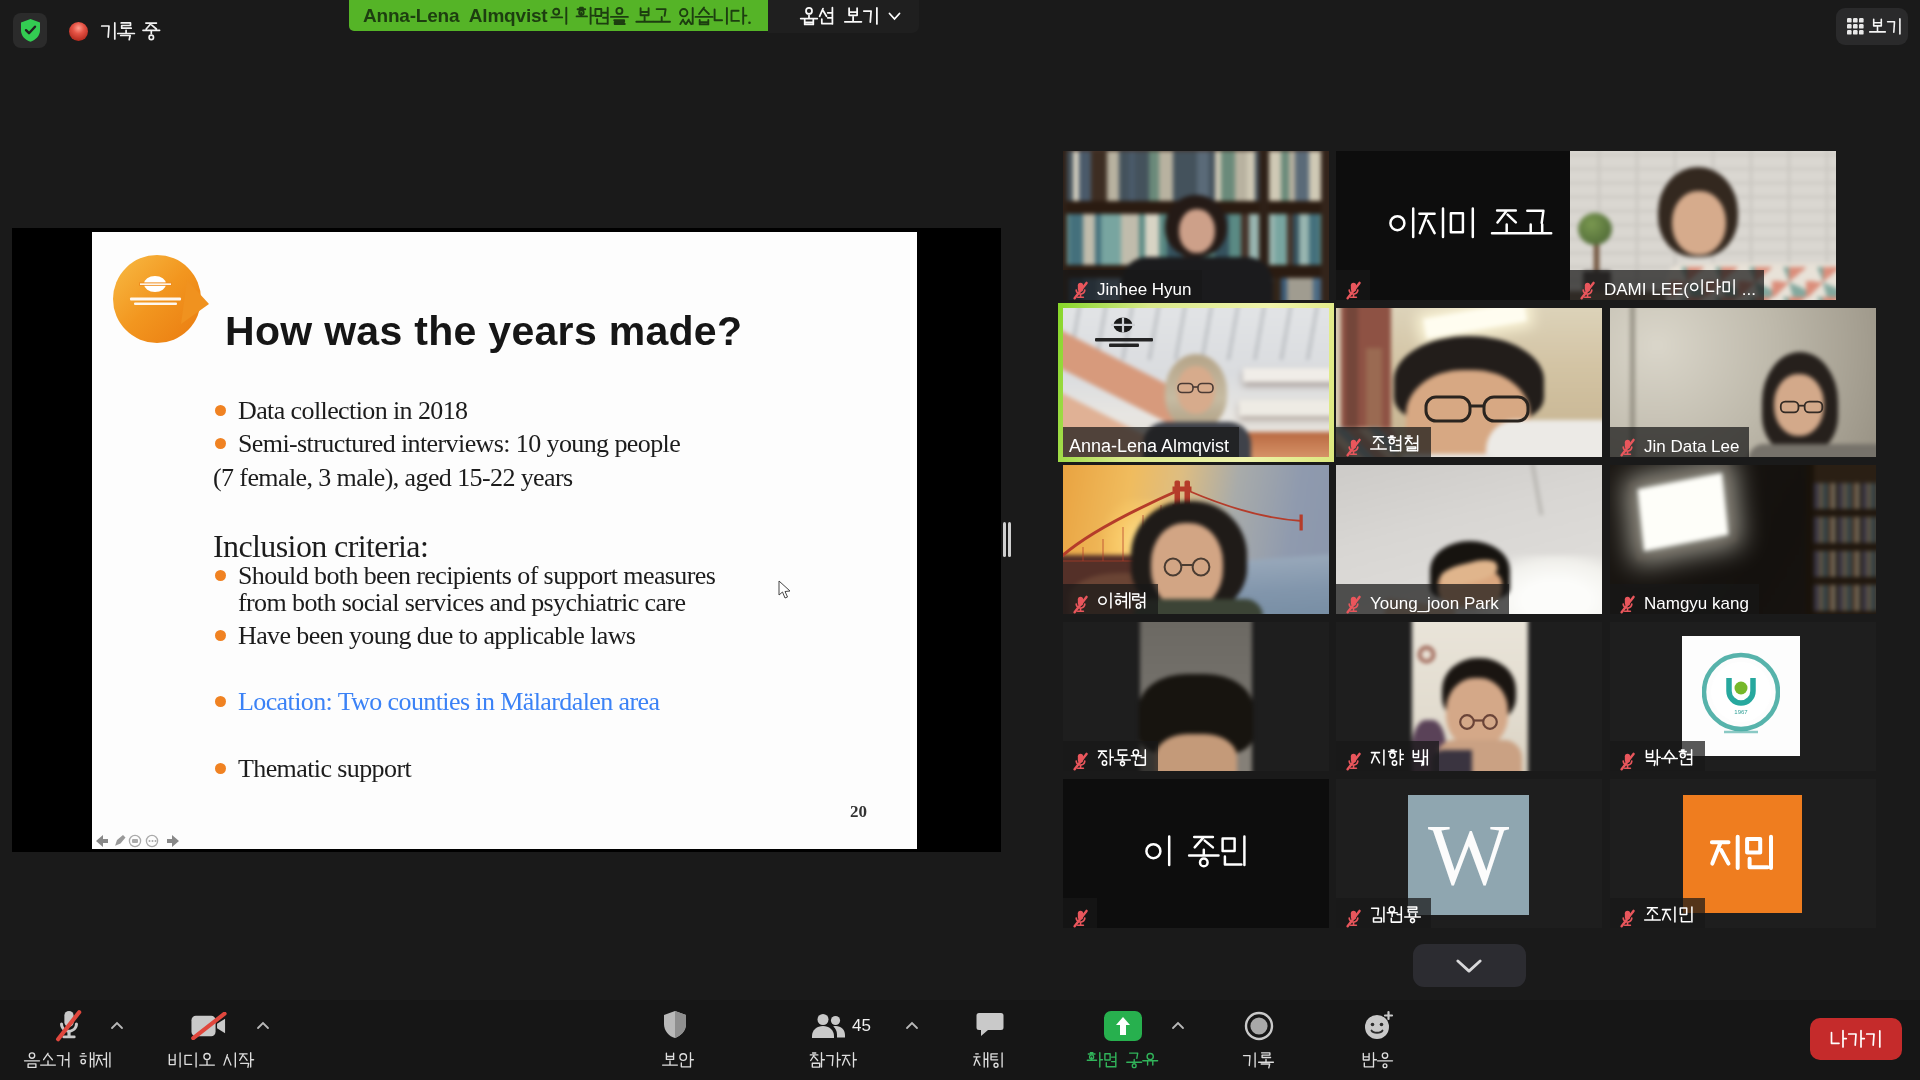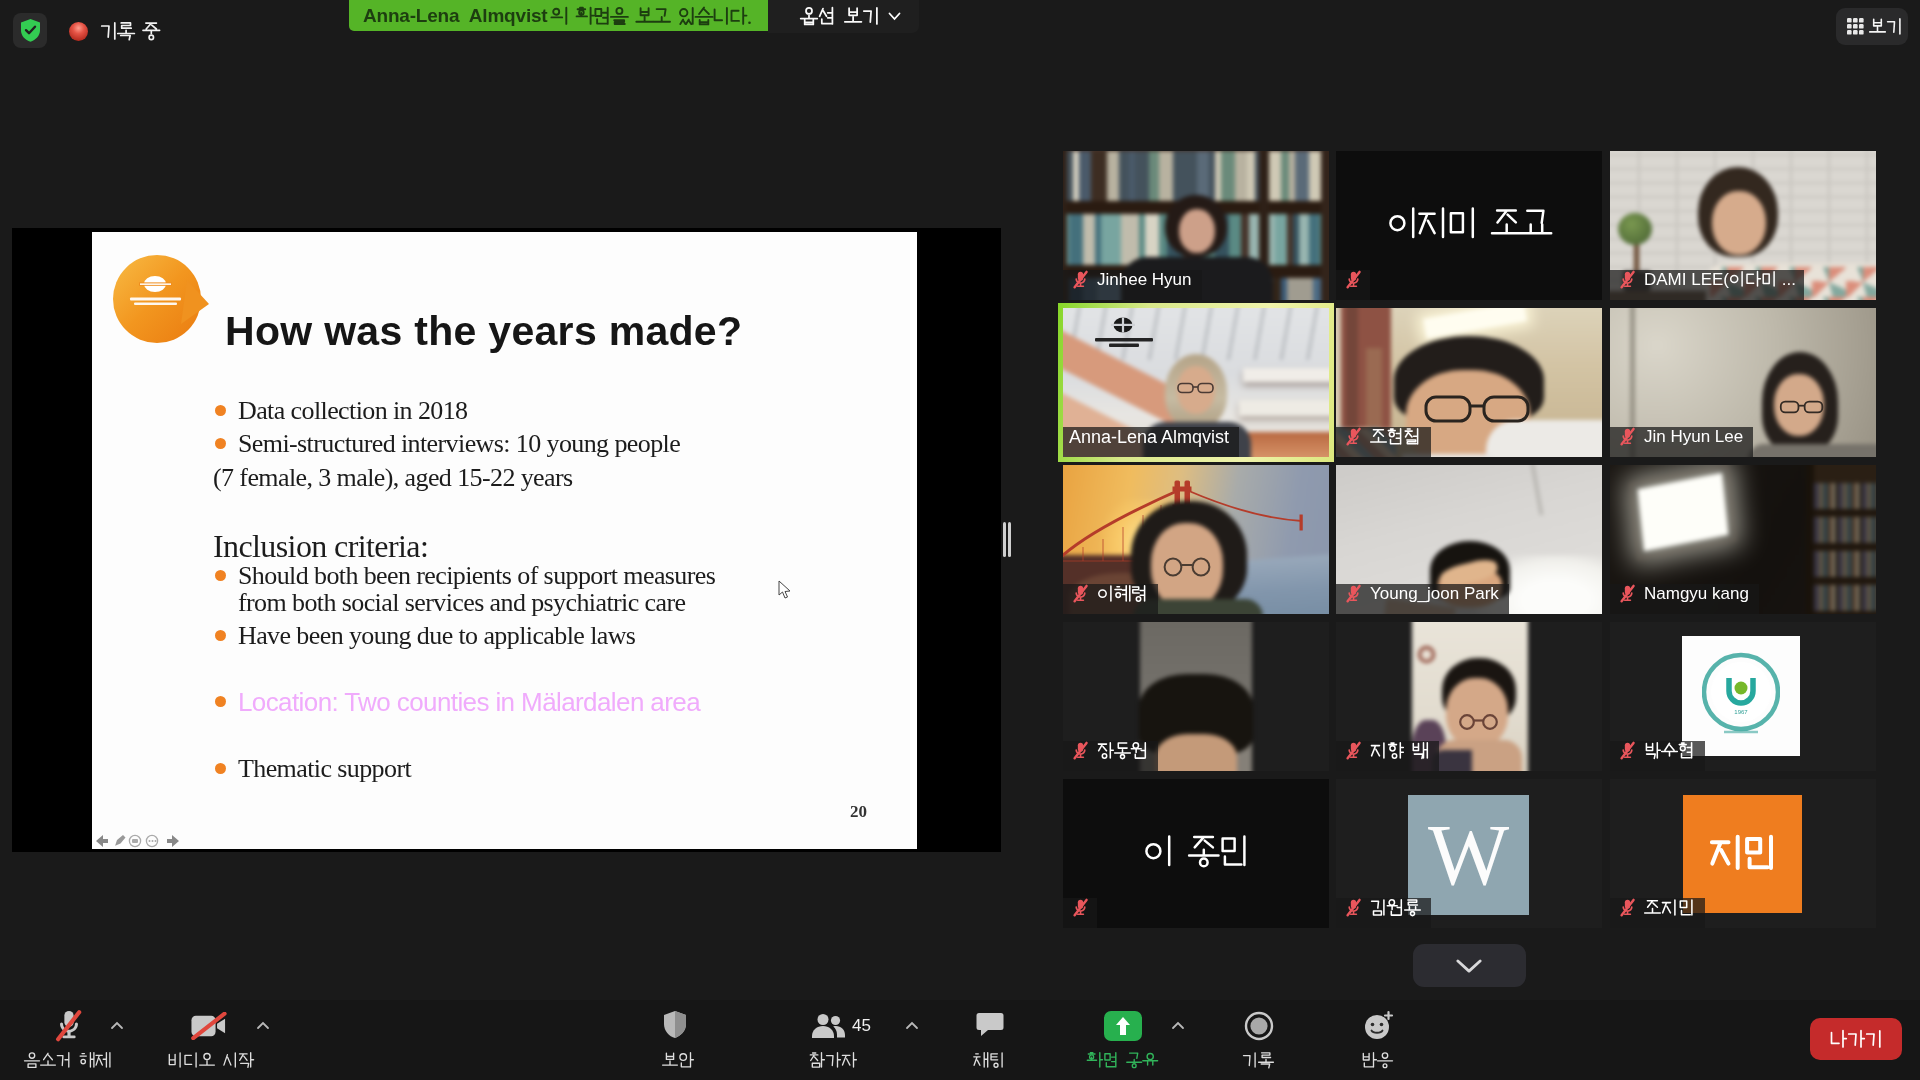--- a/index.html
+++ b/index.html
@@ -1,19 +1,19 @@
 <!DOCTYPE html>
 <html><head><meta charset="utf-8"><style>
 html,body{margin:0;padding:0;width:1920px;height:1080px;background:#1a1a1a;overflow:hidden;
 font-family:"Liberation Sans",sans-serif;}
 *{box-sizing:border-box}
 .abs{position:absolute}
 .tile{position:absolute;width:266px;height:149px;background:#232323;overflow:hidden}
 .ph{position:absolute;left:-10px;top:-10px;width:286px;height:169px;filter:blur(2.2px)}
-.lbl{position:absolute;left:0;bottom:0;height:30px;background:rgba(24,24,24,.72);display:flex;align-items:flex-start;color:#fff;font-size:17px;white-space:nowrap}
+.lbl{position:absolute;left:0;bottom:0;height:30px;background:rgba(24,24,24,.72);display:flex;align-items:flex-end;color:#fff;font-size:17px;white-space:nowrap}
 .lblm{position:relative;width:19px;height:19px;margin-left:8px;margin-right:7px;flex:none}
 </style></head><body>
 <div class="abs" style="left:13px;top:13px;width:34px;height:35px;background:#2b2b2b;border-radius:8px"></div>
 <svg class="abs" style="left:19px;top:18px" width="23" height="25" viewBox="0 0 23 25">
 <path d="M11.5 1 L21 4.5 V12 c0 6-4.5 10-9.5 11.8 C6 22 2 18 2 12 V4.5 Z" fill="#33cc52"></path>
 <path d="M7 12.2 l3 3 l6-6.5" stroke="#222" stroke-width="2.4" fill="none" stroke-linecap="round" stroke-linejoin="round"></path>
   </svg>
 <div class="abs" style="left:69px;top:22px;width:19px;height:19px;border-radius:50%;background:radial-gradient(circle at 50% 32%,#ff9d8d 0%,#e55345 35%,#b32a1e 80%);filter:blur(.7px)"></div>
 <div style="position:absolute;left:100px;top:22px;"><svg width="59" height="19" viewBox="0 0 59 19" style="overflow:visible">
       <path d="M 1.7 4.0 L9.0 4.0 L8.2 15.1 M 14.8 0.9 L14.8 16.9 M 21.2 0.9 L30.5 0.9 L30.5 3.5 L21.7 3.5 L21.7 6.2 L31.2 6.2 M 26.1 8.3 L26.1 11.5 M 17.8 11.5 L34.4 11.5 M 20.7 13.5 L30.2 13.5 L29.2 17.7 M 45.9 1.1 L56.4 1.1 M 51.3 1.2 L46.2 7.0 M 51.8 3.2 L56.4 7.0 M 43.0 8.3 L59.6 8.3 M 51.3 8.3 L51.3 11.5" fill="none" stroke="#f2f2f2" stroke-width="1.70" stroke-linecap="round" stroke-linejoin="round"></path>
@@ -76,21 +76,21 @@
 <div class="abs" style="left:215px;top:438px;width:11px;height:11px;border-radius:50%;background:#f08222"></div>
 <div style="font-family:'Liberation Serif',serif;font-size:26px;color:#1c1c1c;letter-spacing:-.6px;position:absolute;white-space:nowrap;left:238px;top:429px">Semi-structured interviews: 10 young people</div>
 <div style="font-family:'Liberation Serif',serif;font-size:26px;color:#1c1c1c;letter-spacing:-.6px;position:absolute;white-space:nowrap;left:213px;top:463px">(7 female, 3 male), aged 15-22 years</div>
 <div style="font-family:'Liberation Serif',serif;font-size:32px;color:#1c1c1c;letter-spacing:-.6px;position:absolute;white-space:nowrap;left:213px;top:528px">Inclusion criteria:</div>
 <div class="abs" style="left:215px;top:570px;width:11px;height:11px;border-radius:50%;background:#f08222"></div>
 <div style="font-family:'Liberation Serif',serif;font-size:26px;color:#1c1c1c;letter-spacing:-.6px;position:absolute;white-space:nowrap;left:238px;top:561px">Should both been recipients of support measures</div>
 <div style="font-family:'Liberation Serif',serif;font-size:26px;color:#1c1c1c;letter-spacing:-.6px;position:absolute;white-space:nowrap;left:238px;top:588px">from both social services and psychiatric care</div>
 <div class="abs" style="left:215px;top:630px;width:11px;height:11px;border-radius:50%;background:#f08222"></div>
 <div style="font-family:'Liberation Serif',serif;font-size:26px;color:#1c1c1c;letter-spacing:-.6px;position:absolute;white-space:nowrap;left:238px;top:621px">Have been young due to applicable laws</div>
 <div class="abs" style="left:215px;top:696px;width:11px;height:11px;border-radius:50%;background:#f08222"></div>
-<div style="font-family:Liberation Sans, sans-serif;font-size:26px;color:#f0abfc;letter-spacing:-.6px;position:absolute;white-space:nowrap;left:238px;top:687px">Location: Two counties in Mälardalen area</div>
+<div style="font-family:Liberation Serif, serif;font-size:26px;color:#3b82f6;letter-spacing:-.6px;position:absolute;white-space:nowrap;left:238px;top:687px">Location: Two counties in Mälardalen area</div>
 <div class="abs" style="left:215px;top:763px;width:11px;height:11px;border-radius:50%;background:#f08222"></div>
 <div style="font-family:'Liberation Serif',serif;font-size:26px;color:#1c1c1c;letter-spacing:-.6px;position:absolute;white-space:nowrap;left:238px;top:754px">Thematic support</div>
 <div style="position:absolute;left:850px;top:802px;font-family:'Liberation Serif',serif;font-weight:bold;font-size:17px;color:#333">20</div>
 <svg class="abs" style="left:95px;top:834px" width="85" height="14" viewBox="0 0 85 14">
 <path d="M8 1 L1 7 L8 13 V9 H13 V5 H8 Z" fill="#888"></path>
 <path d="M20 12 l2-6 6-5 2.5 2.5 -5 6 -6 2.5 z" fill="#999"></path>
 <circle cx="40" cy="7" r="5.6" fill="none" stroke="#aaa" stroke-width="1.3"></circle>
     <rect x="37" y="5" width="6" height="4" rx="1" fill="#aaa"></rect>
 <circle cx="57" cy="7" r="5.6" fill="none" stroke="#aaa" stroke-width="1.3"></circle>
     <circle cx="54.5" cy="7" r="1" fill="#aaa"></circle>
@@ -137,21 +137,21 @@
     <div class="lbl" style="width:34px">
       <svg width="19" height="19" viewBox="0 0 20 20" class="lblm" style="">
 <g fill="#e9565c">
           <rect x="7.2" y="1.8" width="5.6" height="9.4" rx="2.8"></rect>
 <path d="M4.6 9.5a.9.9 0 011.8 0c0 2 1.6 3.4 3.6 3.4s3.6-1.4 3.6-3.4a.9.9 0 011.8 0c0 2.6-2 4.6-4.5 5v1.9h2.2a.8.8 0 010 1.6H7a.8.8 0 010-1.6h2.2v-1.9c-2.5-.4-4.6-2.4-4.6-5z"></path>
         </g>
 <rect x="-1.5" y="8.8" width="23" height="2.6" rx="1.3" fill="#e9565c" transform="rotate(-52 10 10)"></rect>
       </svg>
     </div>
   </div>
-<div class="tile" style="left:1610px;top:151px;background:#15803d">
+<div class="tile" style="left:1570px;top:151px;background:#15803d">
     <div class="ph">
       <div style="position:absolute;left:0;top:0;width:286px;height:169px;background:#dad7d1"></div>
       <div style="position:absolute;left:0;top:0;width:286px;height:169px;background:repeating-linear-gradient(0deg,#c9c6c0 0 2px,transparent 2px 14px),repeating-linear-gradient(90deg,rgba(185,182,176,.6) 0 2px,transparent 2px 38px)"></div>
       <div style="position:absolute;left:0;top:150px;width:150px;height:29px;background:#6e5a48"></div>
       <div style="position:absolute;left:34px;top:103px;width:5px;height:30px;background:#6a4a32"></div>
       <div style="position:absolute;left:18px;top:72px;width:34px;height:32px;border-radius:50%;background:radial-gradient(circle at 40% 35%,#7a9850,#55703a 70%,#40542a)"></div>
       <div style="position:absolute;left:23px;top:130px;width:28px;height:20px;background:#4c4542;border-radius:2px 2px 4px 4px"></div>
       <div style="position:absolute;left:98px;top:26px;width:80px;height:90px;border-radius:50% 50% 44% 44%;background:#33281f"></div>
       <div style="position:absolute;left:112px;top:50px;width:54px;height:64px;border-radius:48%;background:#d6ab8c"></div>
       <div style="position:absolute;left:106px;top:122px;width:190px;height:57px;border-radius:20px 26px 0 0;background:#e6e0d6"></div>
@@ -256,21 +256,21 @@
       </g>
     </svg>
     <div class="lbl" style="padding-right:10px;">
       <svg width="19" height="19" viewBox="0 0 20 20" class="lblm" style="">
 <g fill="#e9565c">
           <rect x="7.2" y="1.8" width="5.6" height="9.4" rx="2.8"></rect>
 <path d="M4.6 9.5a.9.9 0 011.8 0c0 2 1.6 3.4 3.6 3.4s3.6-1.4 3.6-3.4a.9.9 0 011.8 0c0 2.6-2 4.6-4.5 5v1.9h2.2a.8.8 0 010 1.6H7a.8.8 0 010-1.6h2.2v-1.9c-2.5-.4-4.6-2.4-4.6-5z"></path>
         </g>
 <rect x="-1.5" y="8.8" width="23" height="2.6" rx="1.3" fill="#e9565c" transform="rotate(-52 10 10)"></rect>
       </svg>
-      <span>Jin Hyun Lee</span>
+      <span>Jin Data Lee</span>
     </div>
   </div>
 <div class="tile" style="left:1063px;top:465px;background:#232323">
     <div class="ph">
       <div style="position:absolute;left:0;top:0;width:286px;height:169px;background:linear-gradient(100deg,#e89f3c 0%,#f0bc5e 26%,#ddbd82 42%,#a8abaa 60%,#8f9aae 80%,#8a96ac 100%)"></div>
       <div style="position:absolute;left:40px;top:44px;width:110px;height:86px;background:radial-gradient(circle,rgba(255,230,150,.95) 0%,rgba(255,210,110,.55) 45%,transparent 72%)"></div>
       <div style="position:absolute;left:70px;top:98px;width:226px;height:81px;background:linear-gradient(180deg,#98a8ba 0%,#8296ac 40%,#70889e 100%);transform:rotate(-4deg);transform-origin:right top"></div>
       <div style="position:absolute;left:-10px;top:100px;width:155px;height:89px;background:#543028;border-radius:0 34% 0 0"></div>
       <div style="position:absolute;left:16px;top:118px;width:126px;height:61px;background:#6a4434;border-radius:40% 20% 0 0"></div>
     </div>

